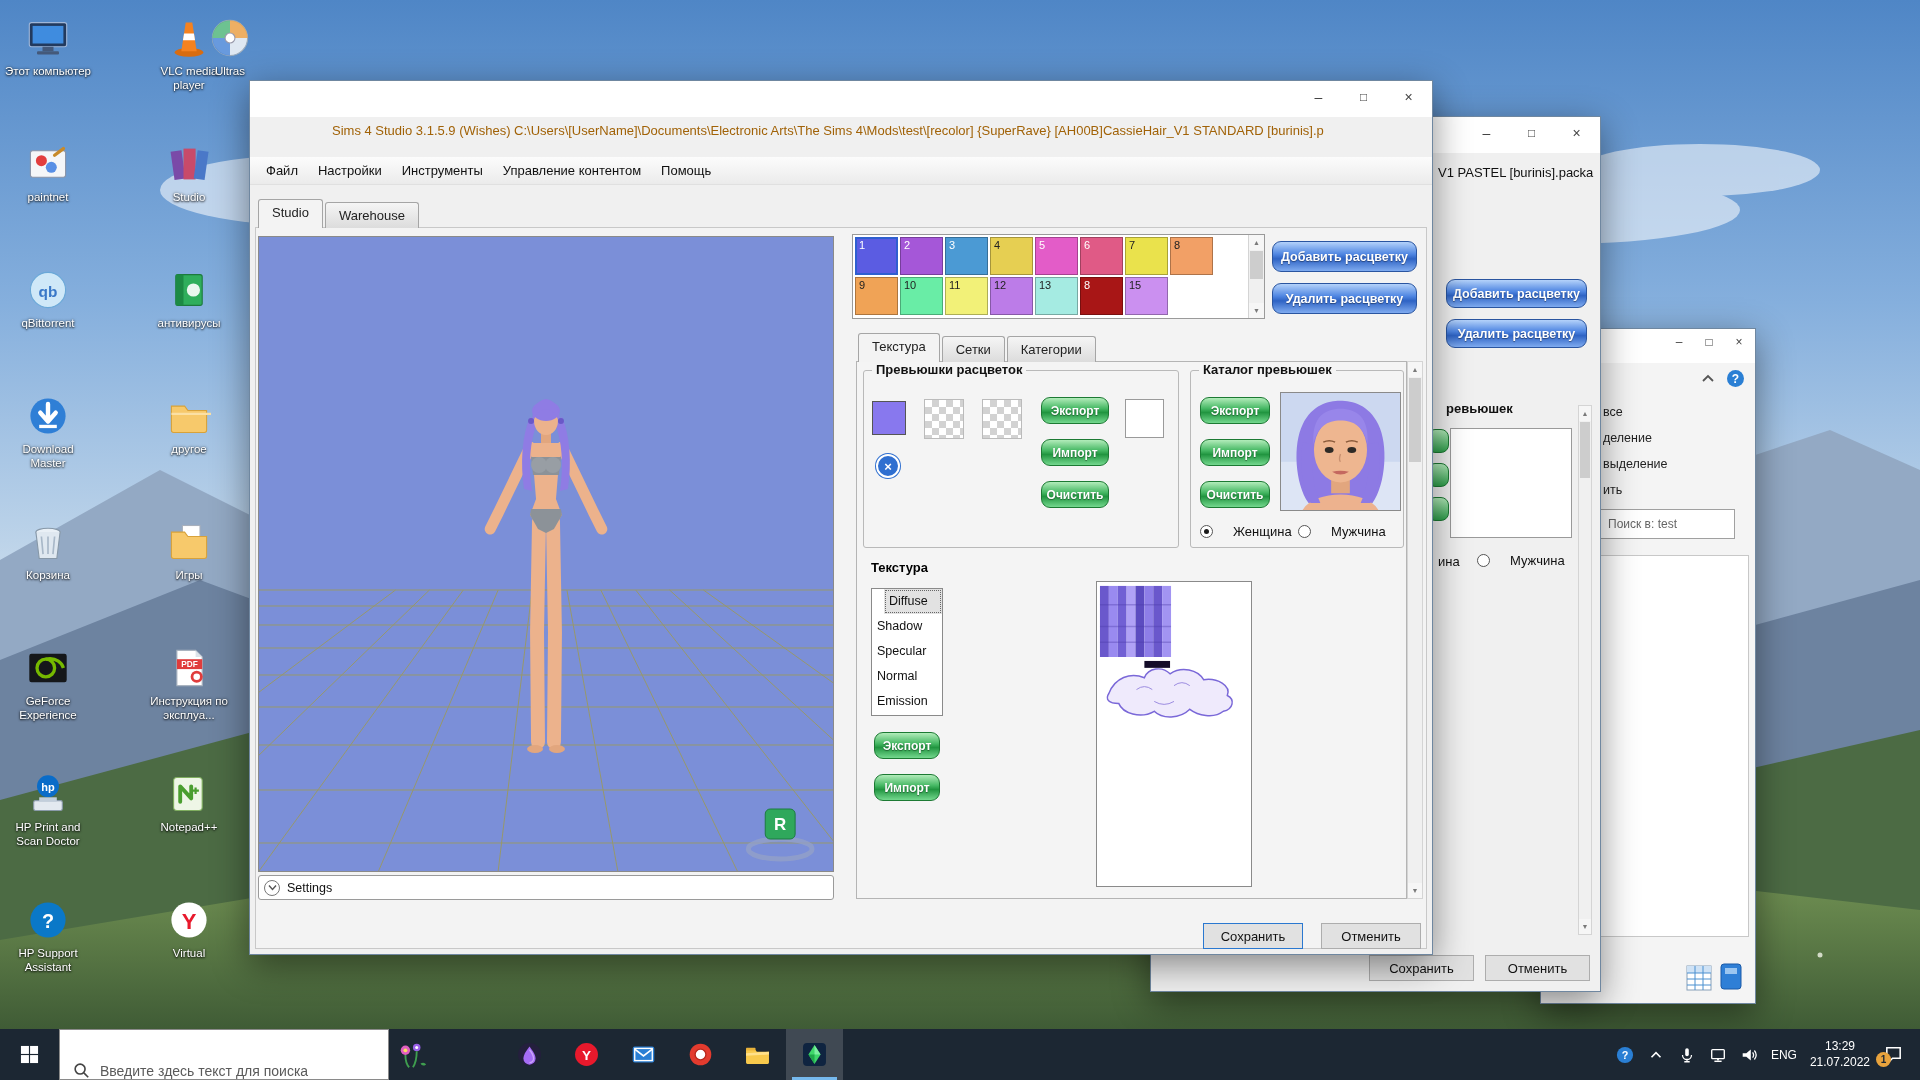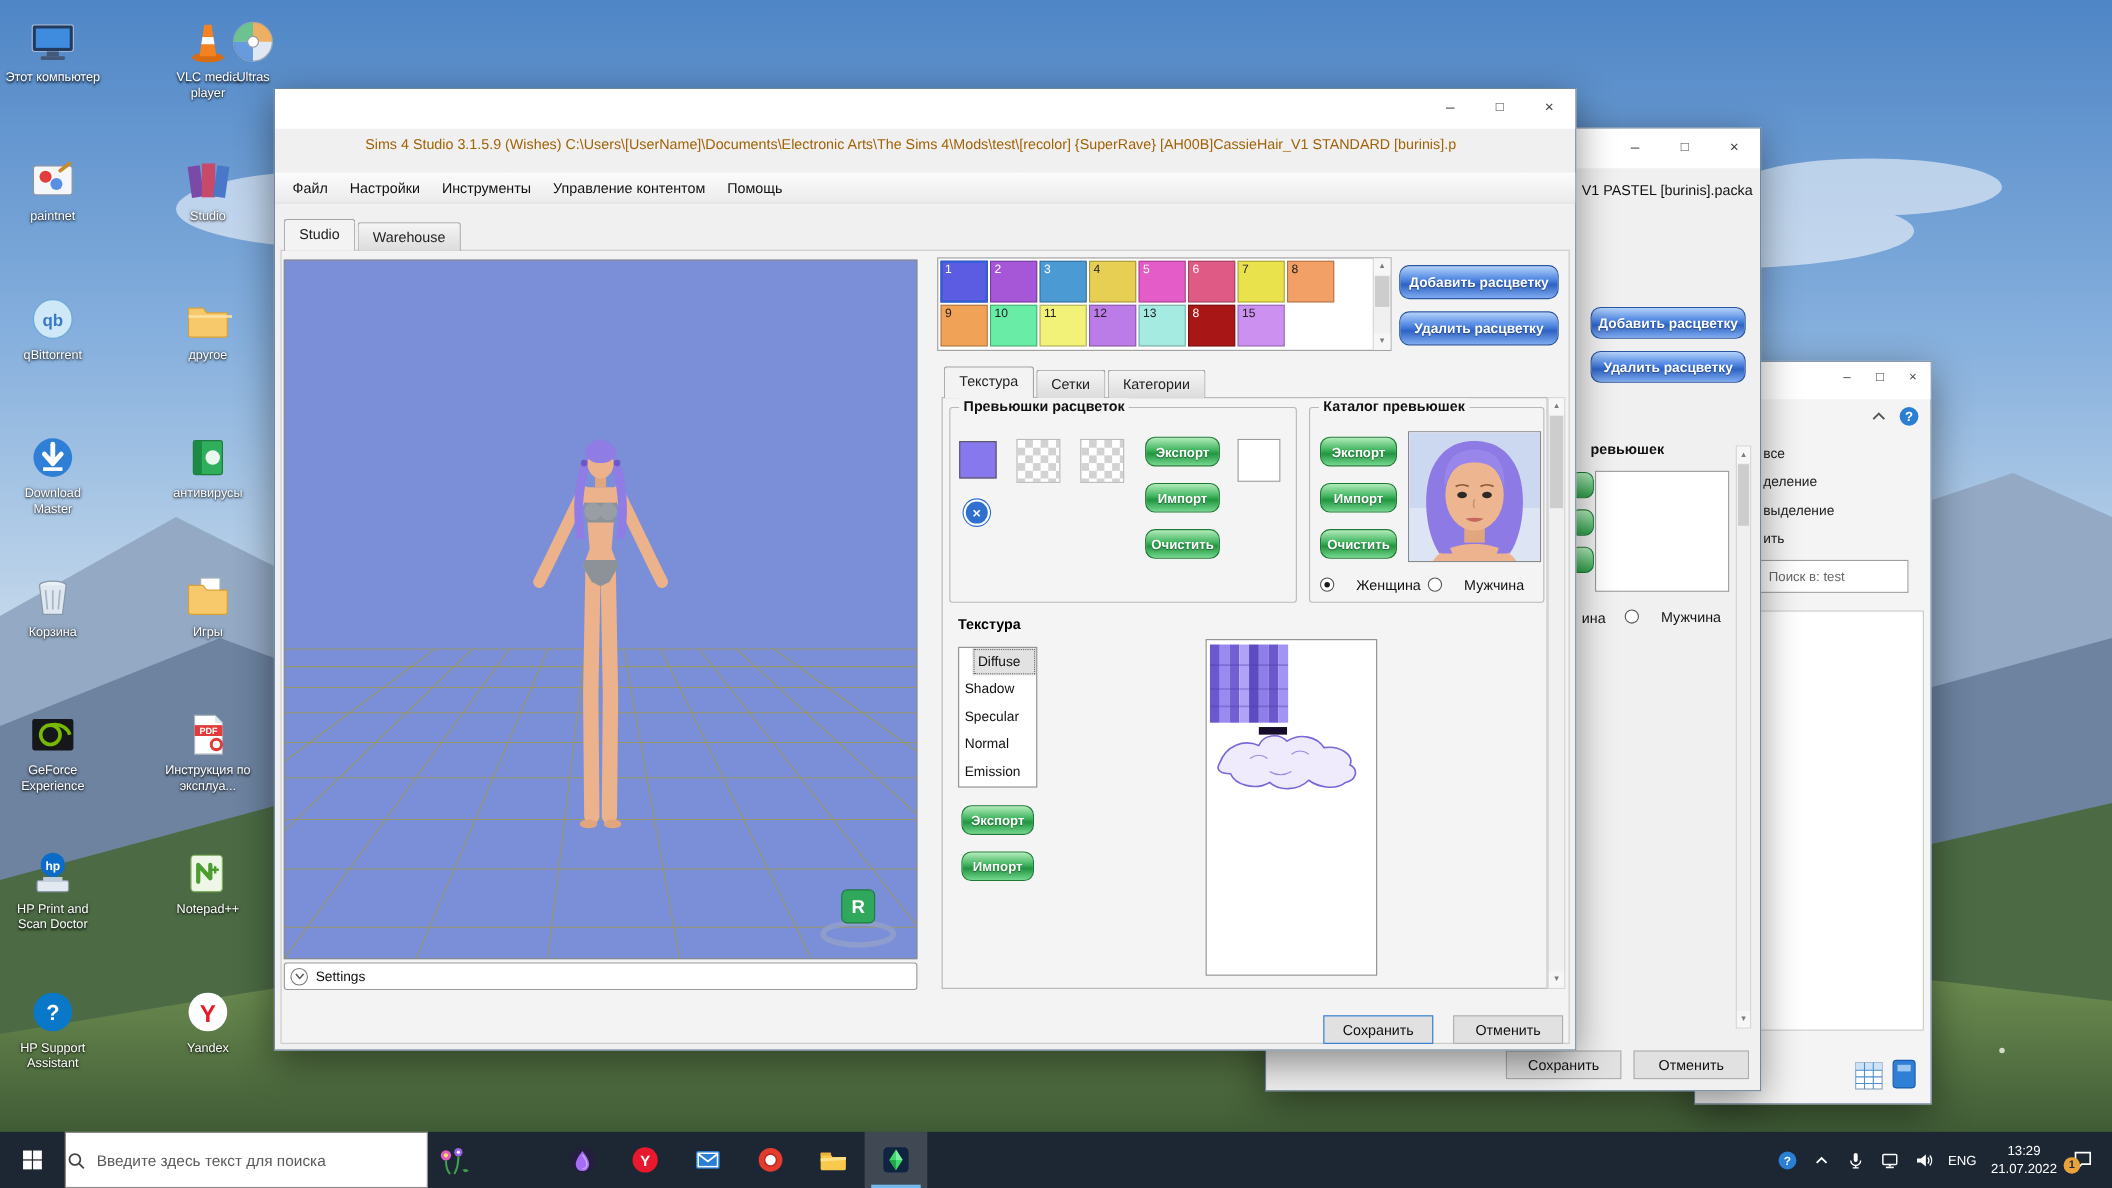--- a/index.html
+++ b/index.html
@@ -84,21 +84,21 @@
   #win3 { left:1540px; top:328px; width:216px; height:676px; z-index:5; background:#f4f4f4; }
   #win3 .titlebar { height:34px; }
   #win3 .win-btn { width:30px; height:24px; font-size:12px; }
   .w3-item { font-size:12.5px; color:#222; height:26px; line-height:26px; cursor:pointer; }
   .help-circle { position:absolute; width:17px; height:17px; border-radius:50%; background:#2a7fd4; color:#fff; font-size:12px; font-weight:700; display:flex; align-items:center; justify-content:center; cursor:pointer; }
 
   
   #taskbar { position:absolute; left:0; top:1029px; width:1920px; height:51px; background:#1c2733; display:flex; align-items:center; z-index:50; }
   .tb-start { width:59px; height:51px; display:flex; align-items:center; justify-content:center; cursor:pointer; }
   .tb-start svg { width:19px; height:19px; }
-  .tb-search { width:330px; height:51px; background:#fff; border:1px solid #8a8a8a; display:flex; align-items:center; gap:10px; cursor:text; }
+  .tb-search { width:330px; height:51px; background:#fff; border:1px solid #8a8a8a; display:flex; align-items:flex-end; gap:10px; padding-left:12px; cursor:text; }
   .tb-search svg { width:18px; height:18px; }
   .tb-search-text { font-size:14px; color:#5a5a5a; white-space:nowrap; }
   .tb-flowers { width:46px; height:51px; display:flex; align-items:center; justify-content:center; cursor:pointer; }
   .tb-flowers svg { width:32px; height:32px; }
   .tb-apps { display:flex; margin-left:66px; height:51px; }
   .tb-slot { width:57px; height:51px; display:flex; align-items:center; justify-content:center; position:relative; cursor:pointer; }
   .tb-slot .glyph svg { width:27px; height:27px; }
   .tb-slot.active { background:rgba(255,255,255,.16); }
   .tb-slot.active::after { content:""; position:absolute; left:6px; right:6px; bottom:0; height:3px; background:#76b9ed; }
   .tray { margin-left:auto; display:flex; align-items:center; gap:13px; padding-right:10px; height:51px; }
@@ -249,35 +249,35 @@
             <rect x="5" y="8" width="10" height="26" fill="#7a4aa8" transform="rotate(-8 10 21)"></rect>
             <rect x="15" y="6" width="11" height="28" fill="#c84a6a"></rect>
             <rect x="26" y="8" width="10" height="26" fill="#4a78c8" transform="rotate(8 31 21)"></rect>
           </svg>
         </span>
         <div class="dlabel">Studio</div>
       </div>
       <div class="dcell">
         <span class="glyph">
           <svg viewBox="0 0 40 40">
-            <path d="M4 11 h12 l3 4 h17 v18 a2 2 0 0 1 -2 2 h-28 a2 2 0 0 1 -2 -2 Z" fill="#f7c96b" stroke="#d8a23a"></path>
-            <path d="M4 17 h36 v2 h-36Z" fill="#fbe0a4"></path>
-          </svg>
-        </span>
-        <div class="dlabel">другое</div>
-      </div>
-      <div class="dcell">
-        <span class="glyph">
-          <svg viewBox="0 0 40 40">
             <rect x="8" y="6" width="24" height="28" rx="2" fill="#2fae5c" stroke="#1c7a3c"></rect>
             <rect x="8" y="6" width="7" height="28" fill="#1c8a44"></rect>
             <circle cx="24" cy="20" r="6" fill="#fff" opacity=".9"></circle>
           </svg>
         </span>
         <div class="dlabel">антивирусы</div>
+      </div>
+      <div class="dcell">
+        <span class="glyph">
+          <svg viewBox="0 0 40 40">
+            <path d="M4 11 h12 l3 4 h17 v18 a2 2 0 0 1 -2 2 h-28 a2 2 0 0 1 -2 -2 Z" fill="#f7c96b" stroke="#d8a23a"></path>
+            <path d="M4 17 h36 v2 h-36Z" fill="#fbe0a4"></path>
+          </svg>
+        </span>
+        <div class="dlabel">другое</div>
       </div>
       <div class="dcell">
         <span class="glyph">
           <svg viewBox="0 0 40 40">
             <rect x="14" y="5" width="16" height="12" fill="#fff" stroke="#a8b0bc"></rect>
             <path d="M4 11 h12 l3 4 h17 v18 a2 2 0 0 1 -2 2 h-28 a2 2 0 0 1 -2 -2 Z" fill="#f7c96b" stroke="#d8a23a"></path>
           </svg>
         </span>
         <div class="dlabel">Игры</div>
       </div>
@@ -304,21 +304,21 @@
         </span>
         <div class="dlabel">Notepad++</div>
       </div>
       <div class="dcell">
         <span class="glyph">
           <svg viewBox="0 0 40 40">
             <circle cx="20" cy="20" r="16" fill="#fff"></circle>
             <text x="20" y="28" font-size="20" font-weight="bold" fill="#e8192c" text-anchor="middle">Y</text>
           </svg>
         </span>
-        <div class="dlabel">Yandex</div>
+        <div class="dlabel">Virtual</div>
       </div>
     </div>
   <div class="icon-col" id="col3">
       <div class="dcell">
         <span class="glyph">
           <svg viewBox="0 0 40 40">
             <circle cx="20" cy="20" r="16" fill="#dfe8f2" stroke="#99aabb"></circle>
             <path d="M20 4 A16 16 0 0 1 36 20 L20 20Z" fill="#f0a040" opacity=".8"></path>
             <path d="M4 20 A16 16 0 0 1 20 4 L20 20Z" fill="#50b878" opacity=".8"></path>
             <path d="M20 36 A16 16 0 0 1 4 20 L20 20Z" fill="#4a86d8" opacity=".8"></path>

